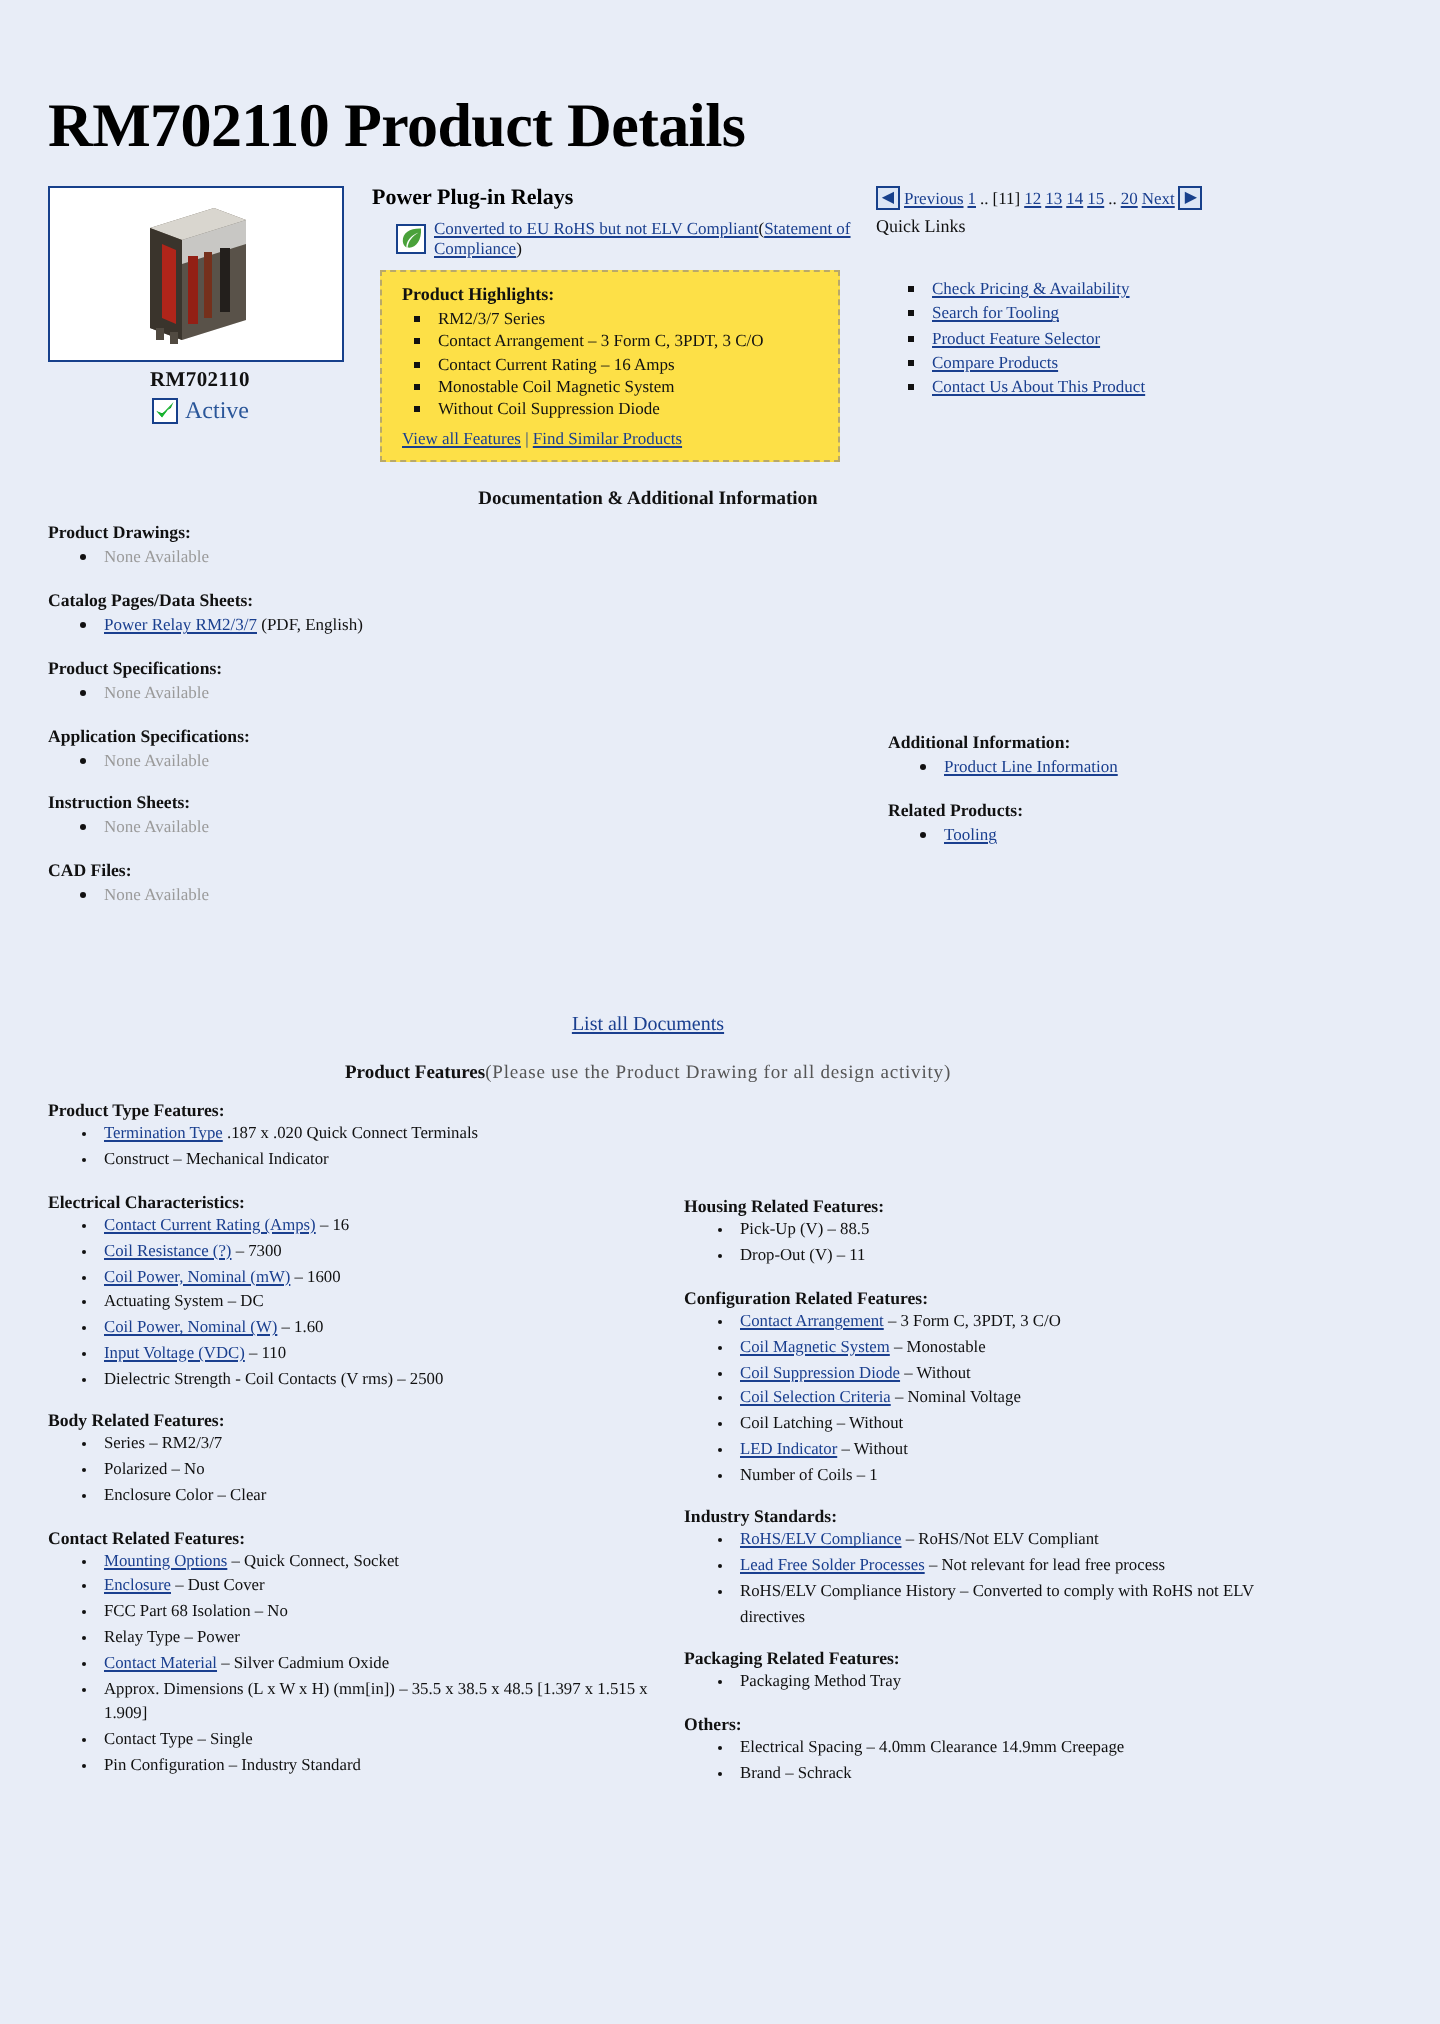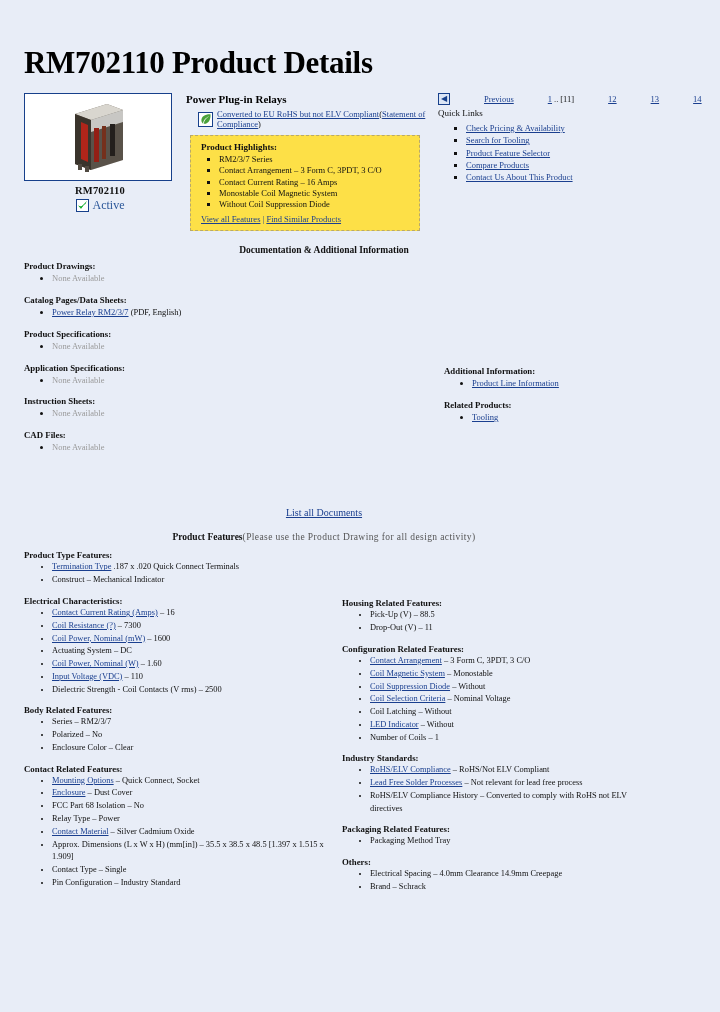--- a/index.html
+++ b/index.html
@@ -160,26 +160,26 @@
     background: #dce6f5;
     display: inline-flex;
     align-items: center;
     justify-content: center;
     color: #17408b;
     font-size: 8px;
     line-height: 1;
     box-sizing: border-box;
     flex: 0 0 auto;
   }
-  .pager .pg { color:#1a3f8f; text-decoration: underline; margin-left: 32px; }
+  .pager .pg { color:#1a3f8f; text-decoration: underline; }
   .pager .cur { color:#111; text-decoration:none; }
   .pager .dots { color:#111; text-decoration:none; }
   .quicklinks-title {
     font-size: 9px;
-    margin: 3px 0 4px 0;
+    margin: 3px 0 20px 0;
   }
   .quicklinks ul {
     margin: 0;
     padding-left: 28px;
     list-style: square;
   }
   .quicklinks li {
     font-size: 8.5px;
     line-height: 1.45;
   }

